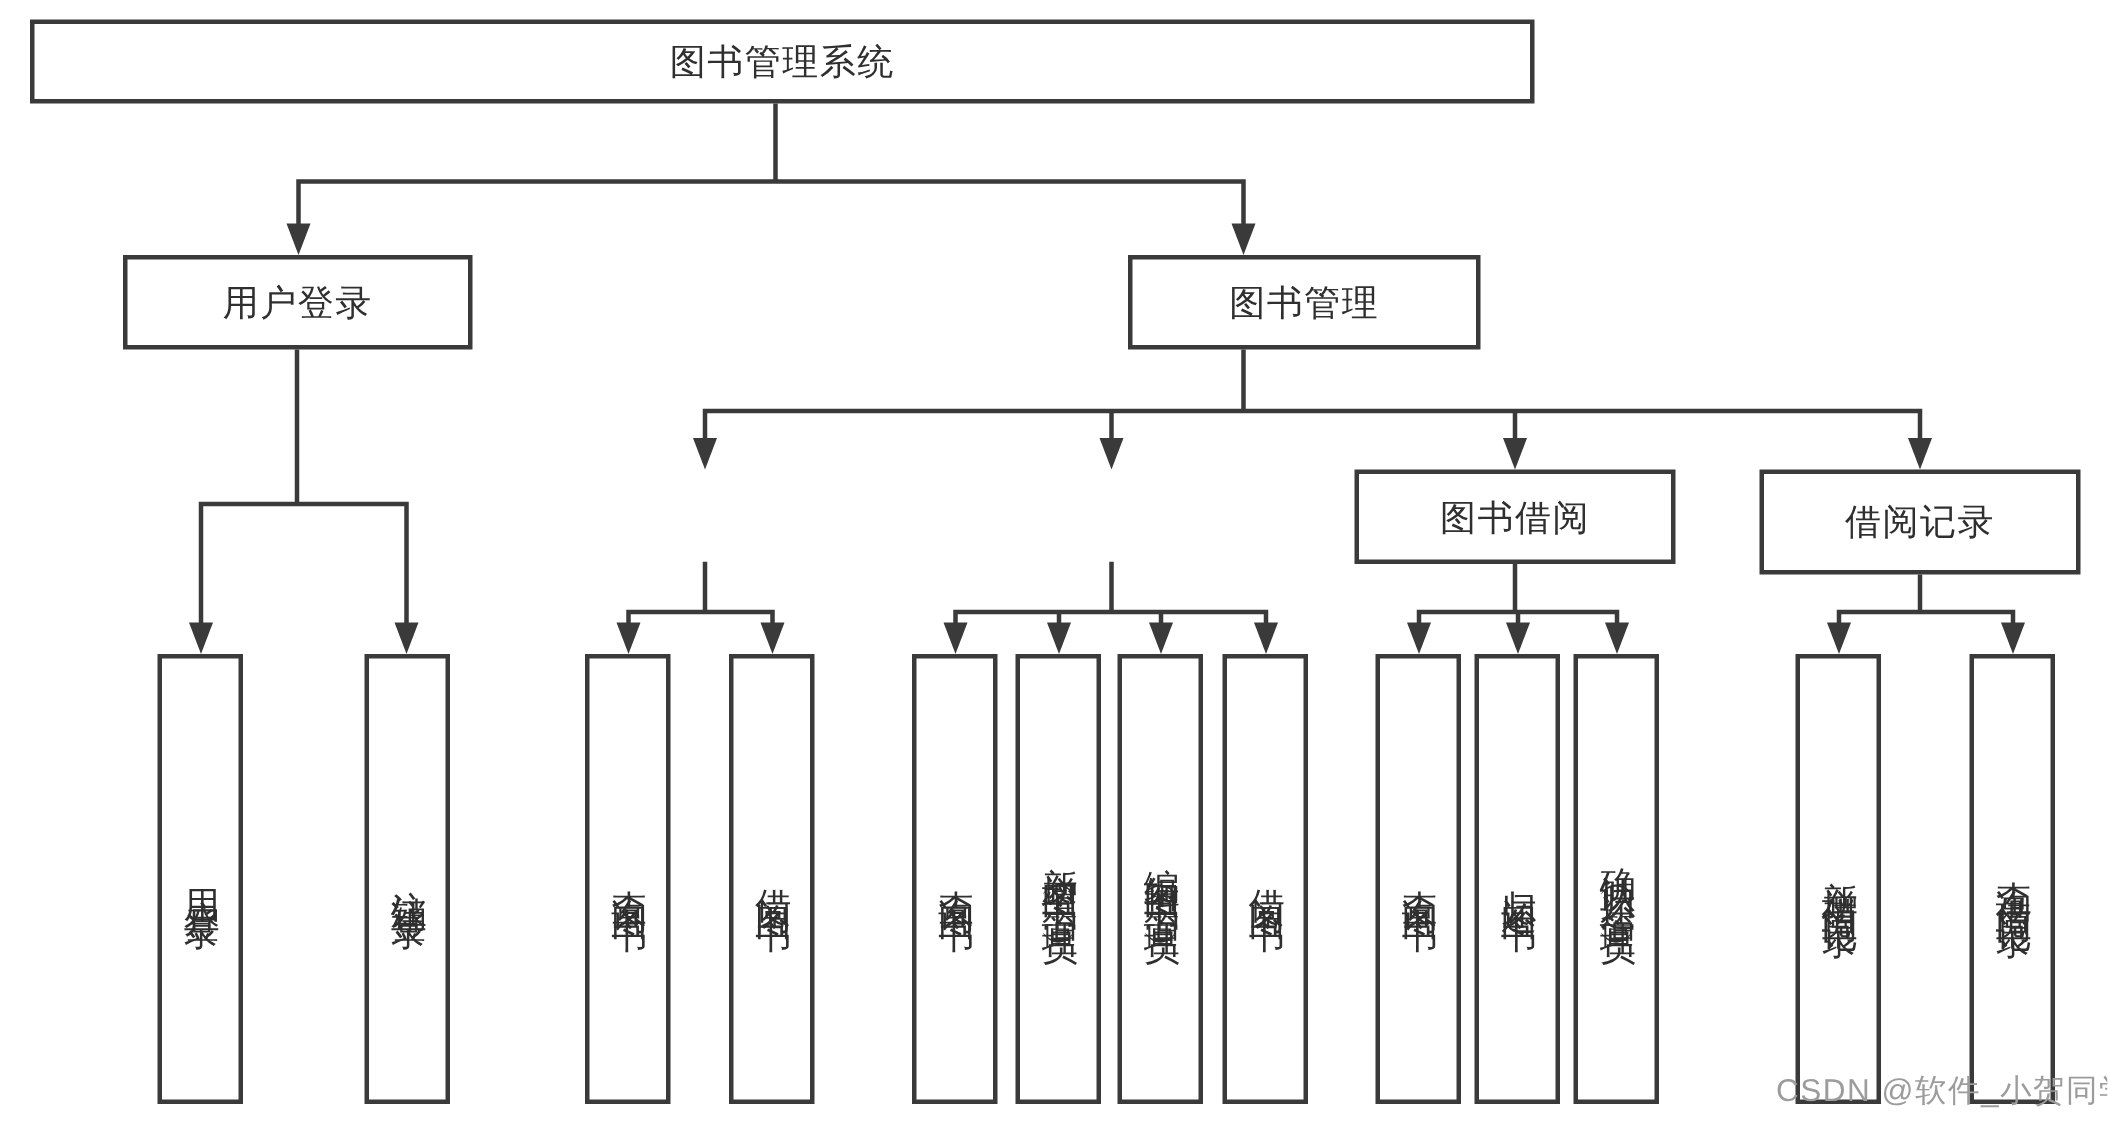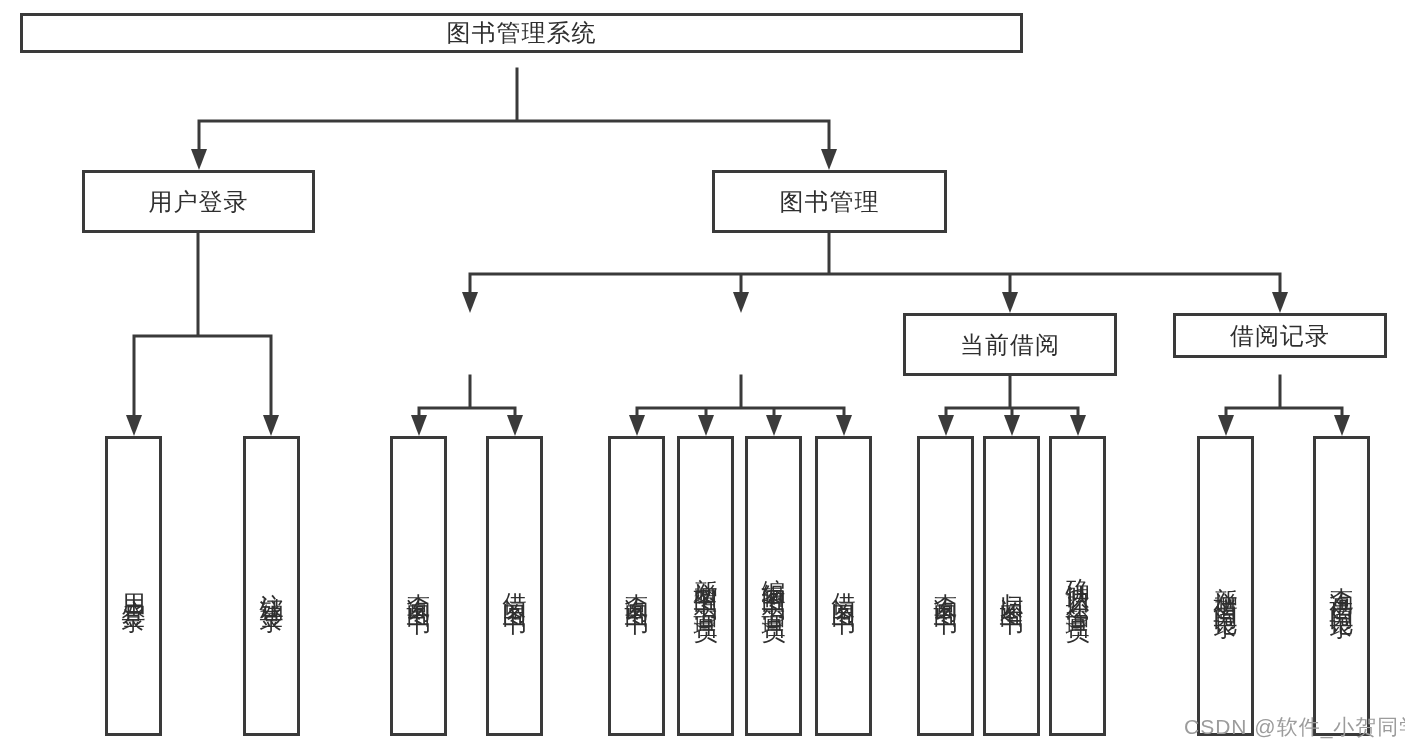--- a/index.html
+++ b/index.html
@@ -93,27 +93,27 @@
       <polygon points="1004,415 1020,415 1012,436"></polygon>
       <polygon points="1070,415 1086,415 1078,436"></polygon>
     </g>
     <g>
       <path d="M1280 376 V408 M1226 408 H1342 M1226 408 V417 M1342 408 V417"></path>
       <polygon points="1218,415 1234,415 1226,436"></polygon>
       <polygon points="1334,415 1350,415 1342,436"></polygon>
     </g>
   </svg>
 
-  <div class="box" style="left:20px;top:13px;width:1003px;height:40px">图书管理系统</div>
+  <div class="box" style="left:20px;top:13px;width:1003px;height:56px">图书管理系统</div>
 
   <div class="box" style="left:82px;top:170px;width:233px;height:63px">用户登录</div>
-  <div class="box" style="left:712px;top:170px;width:235px;height:63px">图书管理</div>
+  <div class="box" style="left:752px;top:170px;width:235px;height:63px">图书管理</div>
 
-  <div class="box" style="left:903px;top:313px;width:214px;height:63px">当前借阅</div>
-  <div class="box" style="left:1173px;top:313px;width:214px;height:45px">借阅记录</div>
+  <div class="box" style="left:903px;top:313px;width:214px;height:63px">图书借阅</div>
+  <div class="box" style="left:1173px;top:313px;width:214px;height:70px">借阅记录</div>
 
   <div class="box leaf" style="left:105px">用户登录</div>
   <div class="box leaf" style="left:243px">注销登录</div>
   <div class="box leaf" style="left:390px">查询图书</div>
   <div class="box leaf" style="left:486px">借阅图书</div>
   <div class="box leaf" style="left:608px">查询图书</div>
   <div class="box leaf" style="left:677px">新增图书（管理员）</div>
   <div class="box leaf" style="left:745px">编辑图书（管理员）</div>
   <div class="box leaf" style="left:815px">借阅图书</div>
   <div class="box leaf" style="left:917px">查询图书</div>

